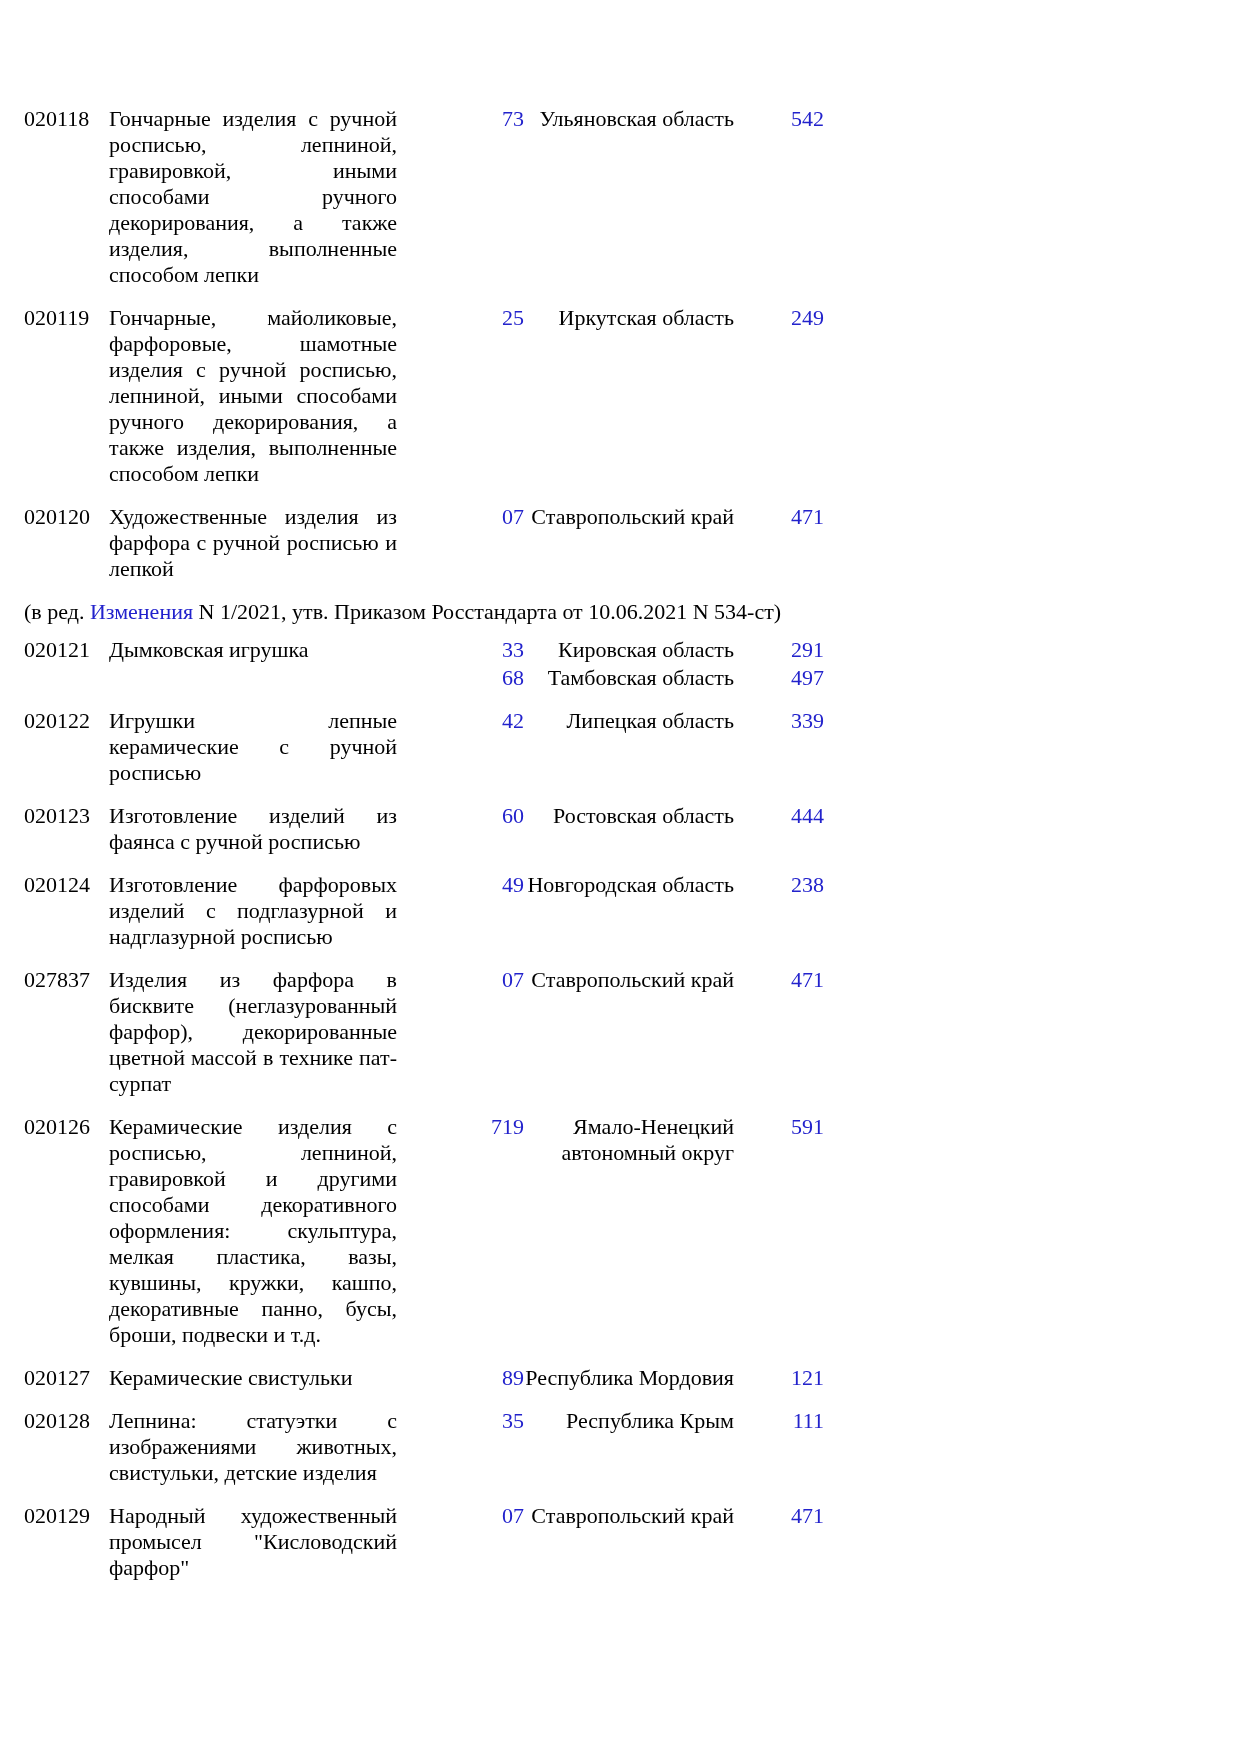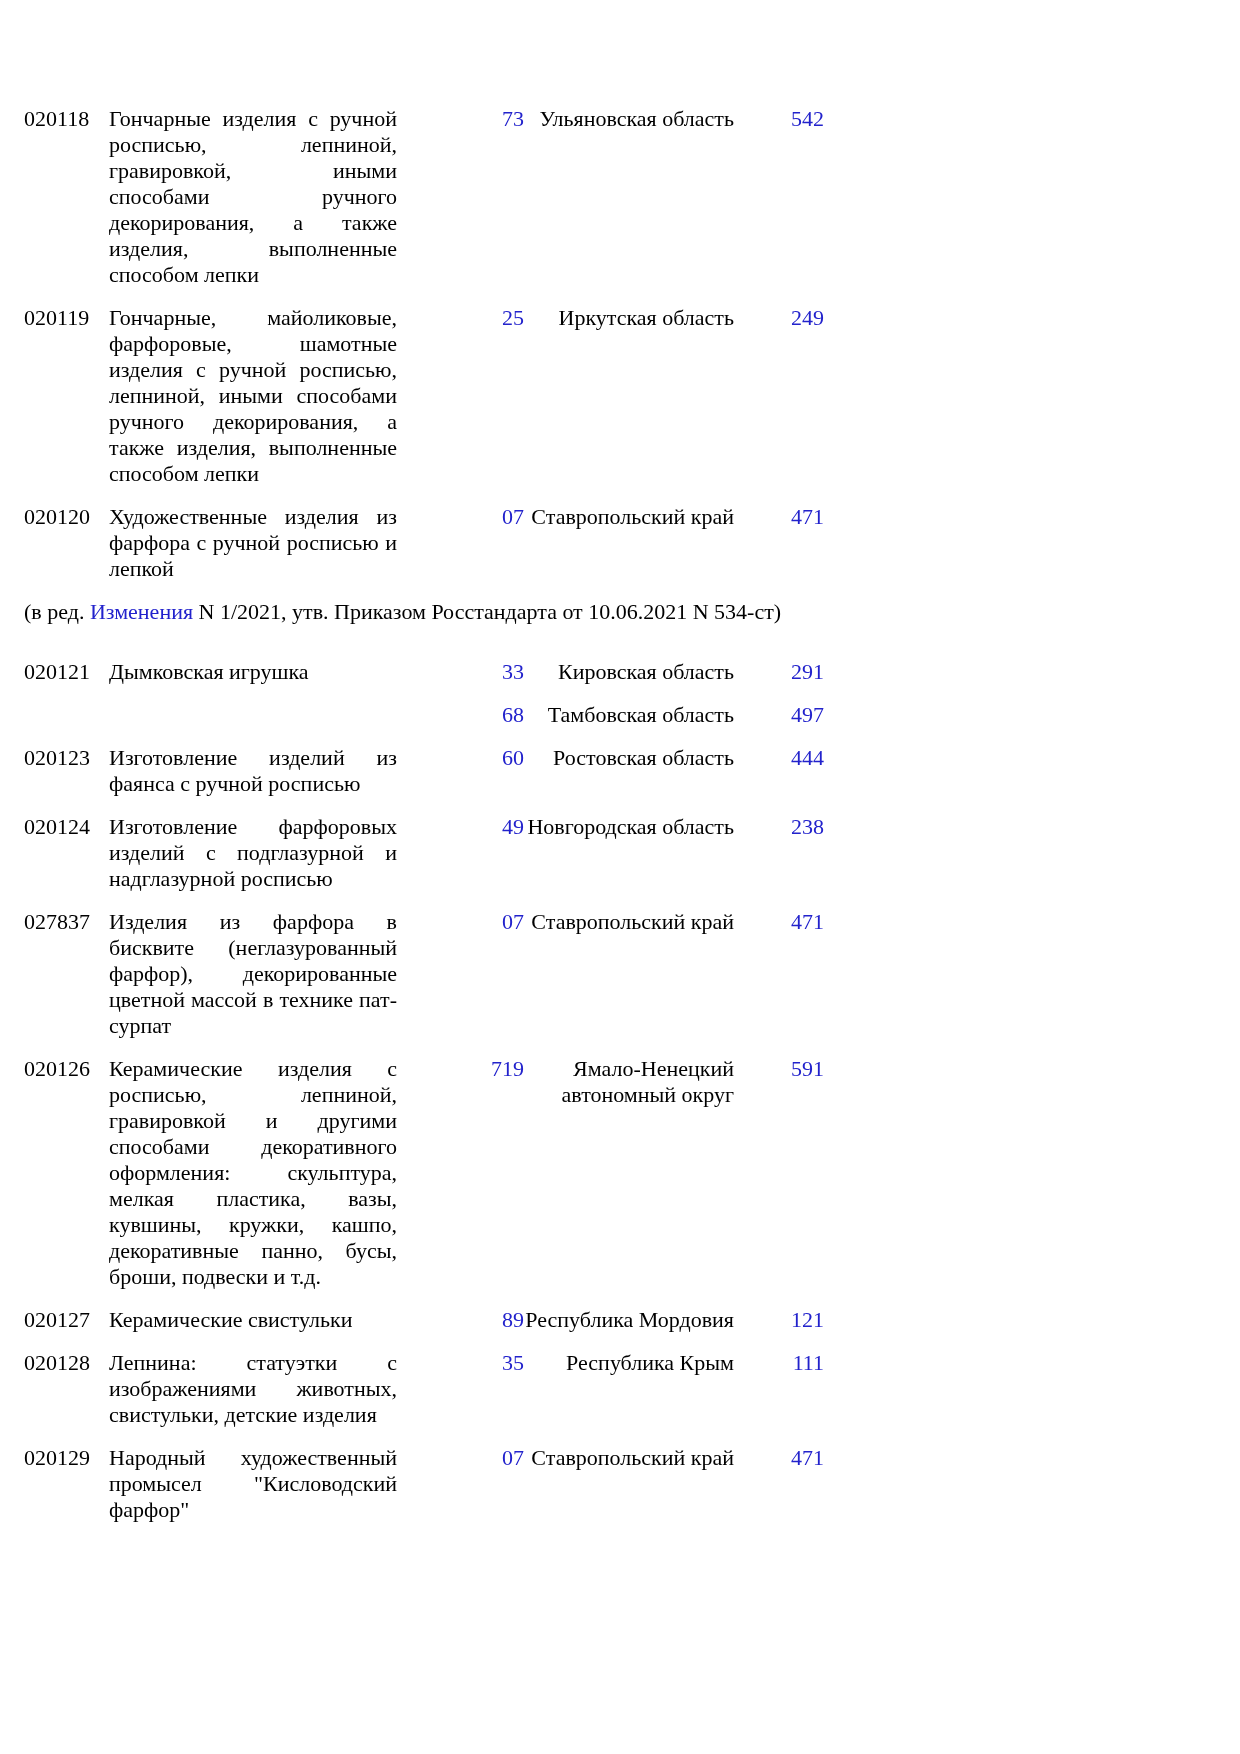--- a/index.html
+++ b/index.html
@@ -31,34 +31,34 @@
     white-space: nowrap;
   }
   .desc {
     text-align: justify;
     padding-right: 2px;
   }
   .entries { display: block; }
   .entry {
     display: grid;
     grid-template-columns: 125px 210px 90px;
-    margin-bottom: 17px;
+    margin-bottom: 2px;
   }
   .entry:last-child { margin-bottom: 0; }
   .val {
     text-align: right;
     color: var(--link-color);
   }
   .region { text-align: right; }
   .regval {
     text-align: right;
     color: var(--link-color);
   }
   .amendment {
-    margin: 2px 0 34px 0;
+    margin: 2px 0 12px 0;
     text-align: left;
   }
   .link {
     color: var(--link-color);
     text-decoration: none;
     cursor: pointer;
   }
 </style>
 </head>
 <body>
@@ -114,20 +114,31 @@
             <div class="regval">291</div>
           </div>
           <div class="entry">
             <div class="val">68</div>
             <div class="region">Тамбовская область</div>
             <div class="regval">497</div>
           </div>
         </div>
       </div>
       <div class="row">
+        <div class="code">020122</div>
+        <div class="desc">Игрушки лепные керамические с ручной росписью</div>
+        <div class="entries">
+          <div class="entry">
+            <div class="val">42</div>
+            <div class="region">Липецкая область</div>
+            <div class="regval">339</div>
+          </div>
+        </div>
+      </div>
+      <div class="row">
         <div class="code">020123</div>
         <div class="desc">Изготовление изделий из фаянса с ручной росписью</div>
         <div class="entries">
           <div class="entry">
             <div class="val">60</div>
             <div class="region">Ростовская область</div>
             <div class="regval">444</div>
           </div>
         </div>
       </div>

